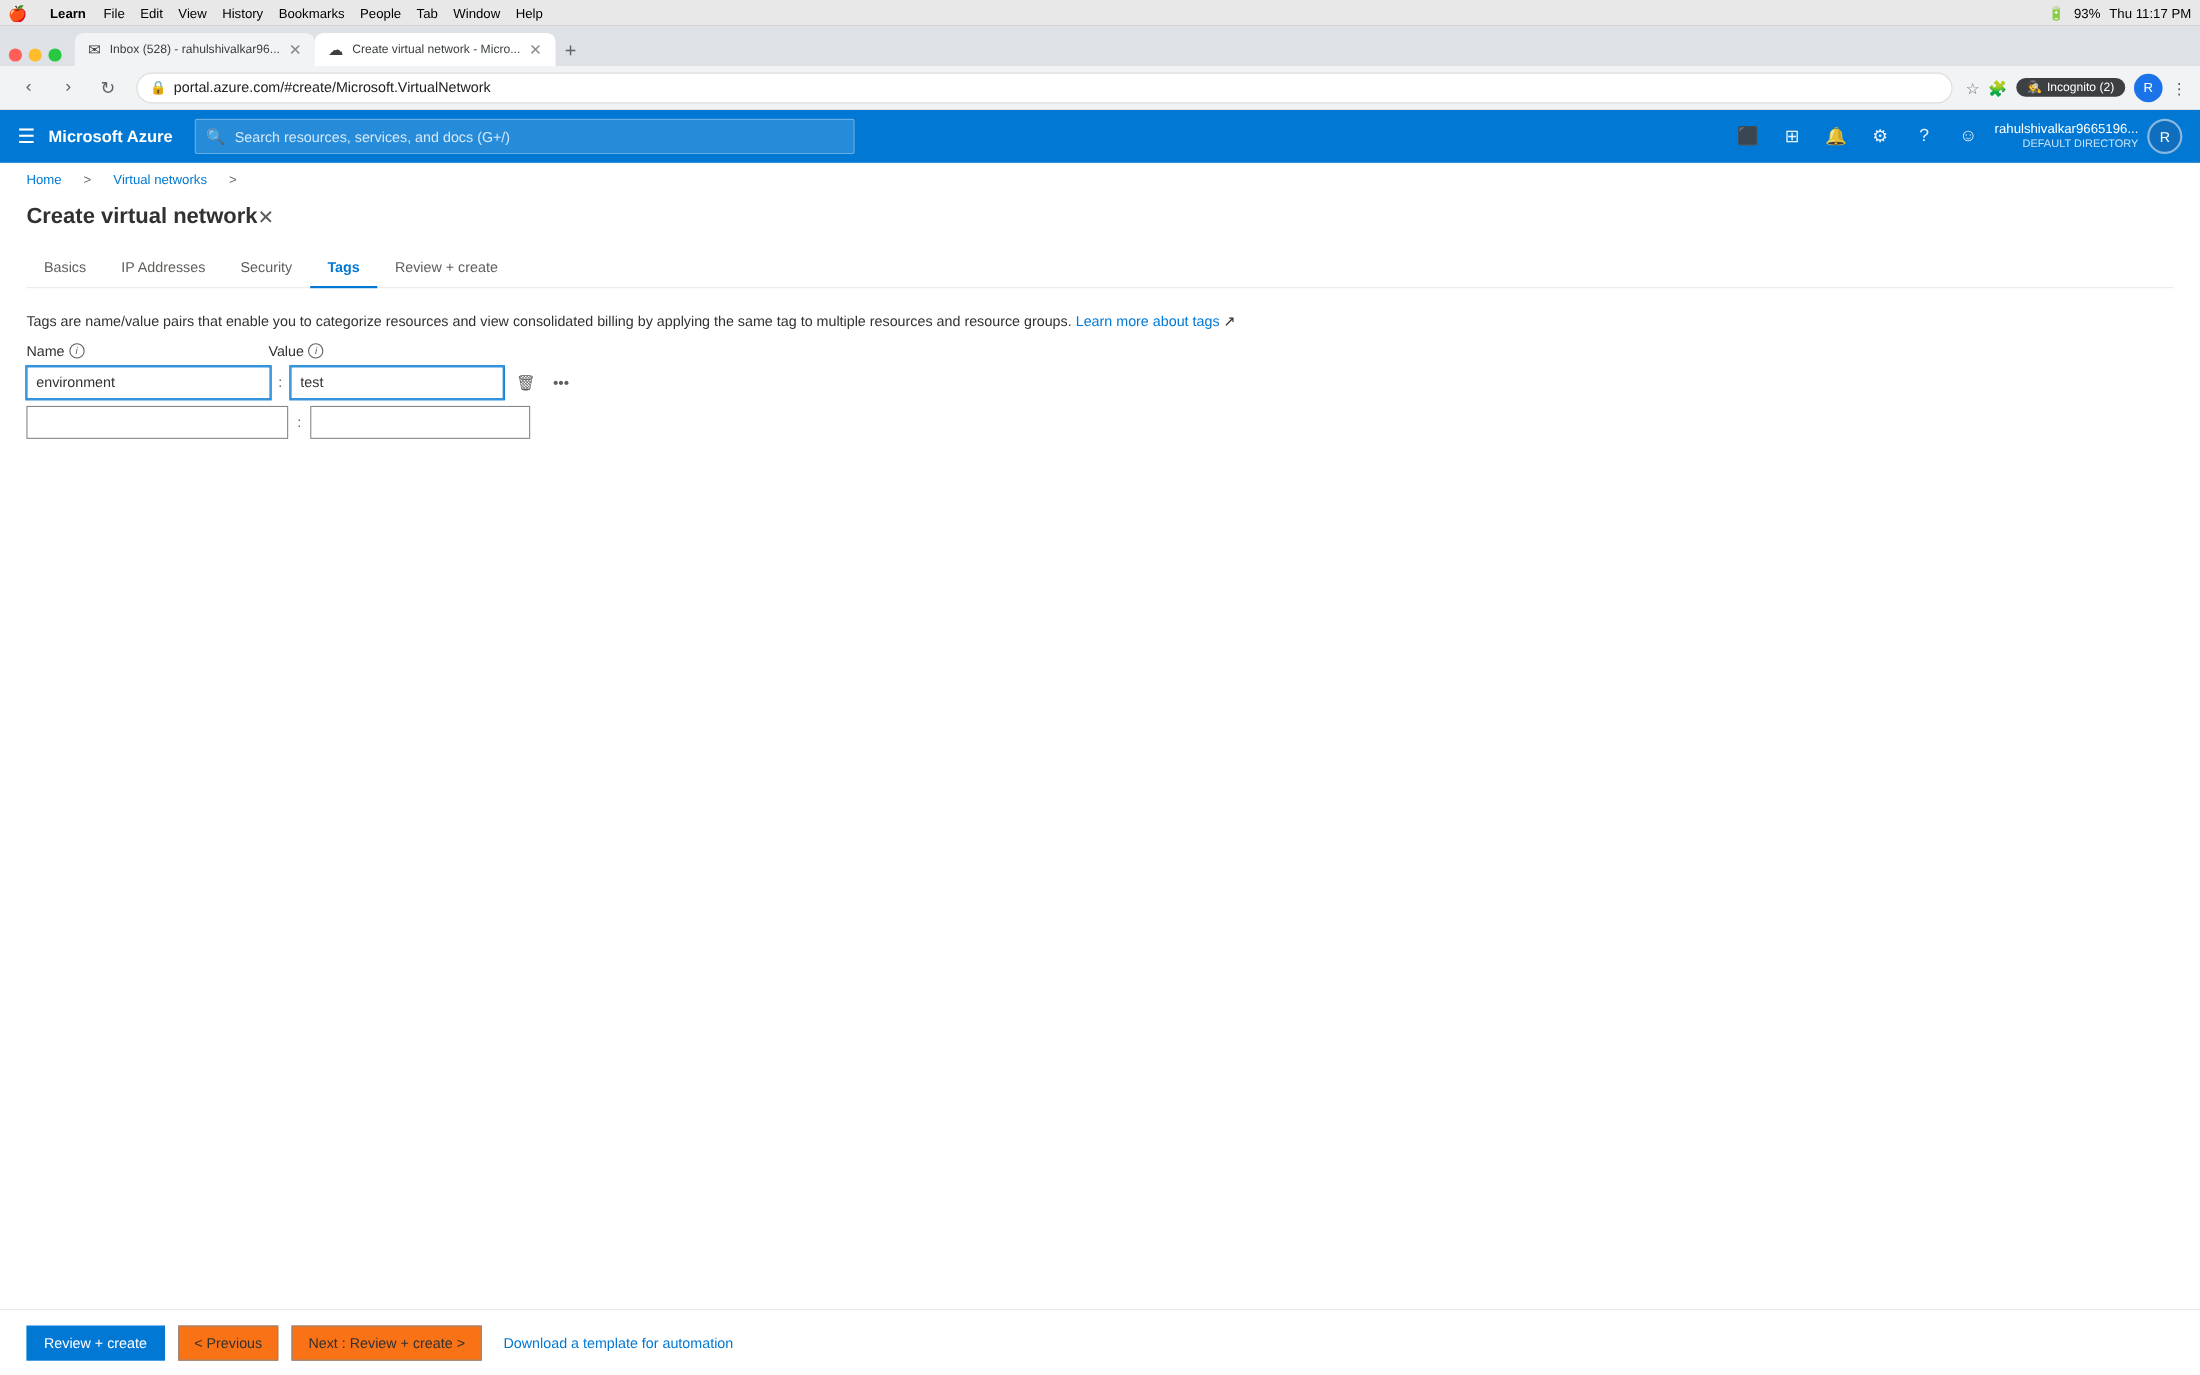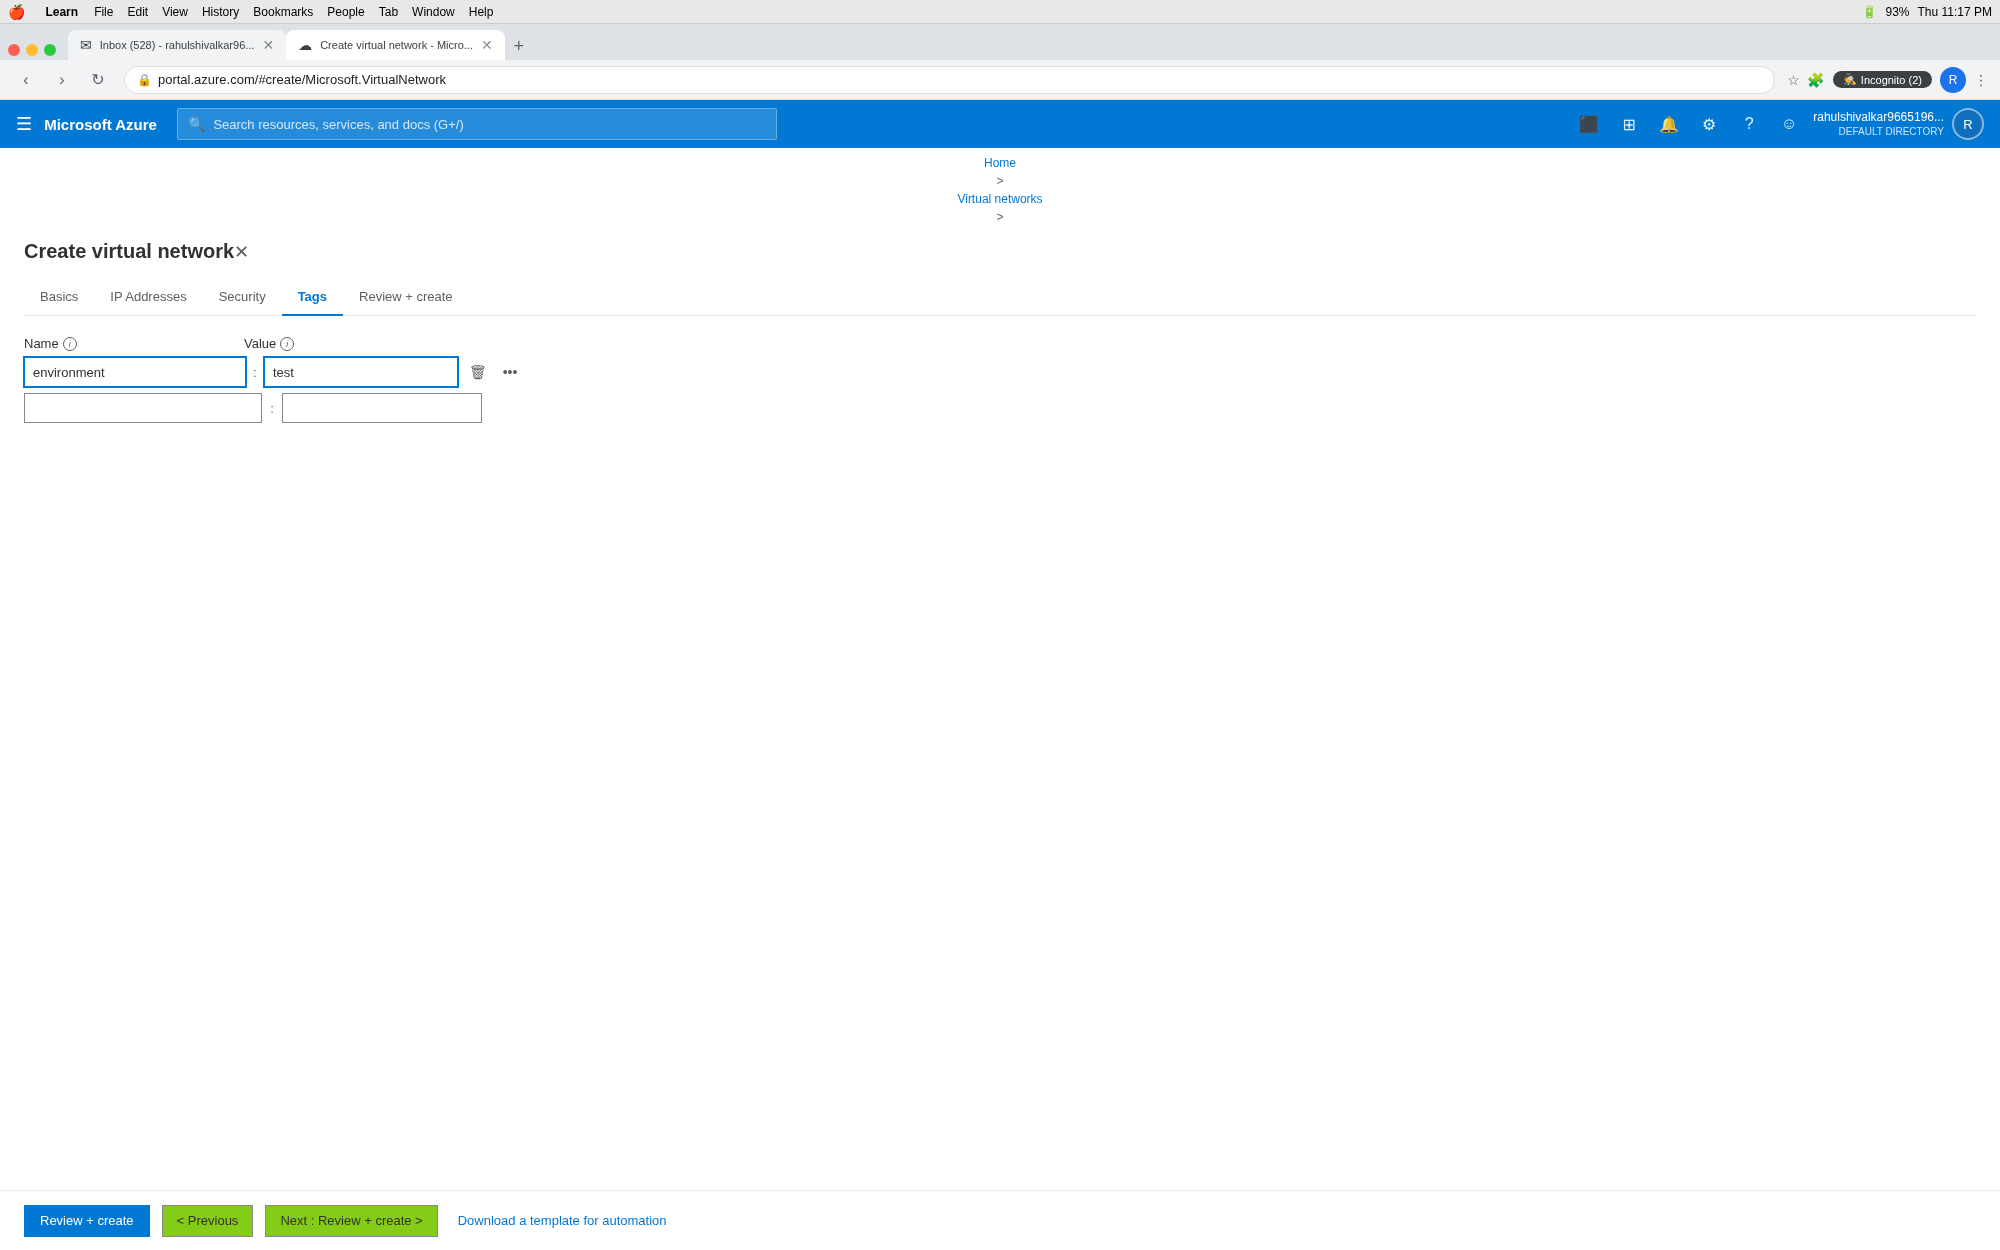--- a/index.html
+++ b/index.html
@@ -118,22 +118,21 @@
     .azure-user-info .user-dir { font-size: 10px; opacity: 0.8; text-transform: uppercase; }
     .azure-user-avatar { width: 32px; height: 32px; border-radius: 50%; background: #106ebe; color: white; font-size: 13px; display: flex; align-items: center; justify-content: center; border: 2px solid rgba(255,255,255,0.5); }
 
     
     .breadcrumb {
       padding: 8px 24px;
       font-size: 12px;
       color: #0078d4;
       display: flex;
       align-items: center;
-      gap: 4px;
-      flex-direction: column;
+      gap: 20px;
     }
     .breadcrumb .sep { color: #666; }
     .breadcrumb a { color: #0078d4; text-decoration: none; cursor: pointer; }
 
     
     .page-header {
       padding: 8px 24px 16px;
       display: flex;
       align-items: center;
       justify-content: flex-start;
@@ -243,21 +242,21 @@
       color: #fff;
       border: none;
       padding: 6px 16px;
       font-size: 13px;
       cursor: pointer;
       height: 32px;
       display: flex;
       align-items: center;
     }
     .btn-previous, .btn-next {
-      background: #84cc16;
+      background: #f97316;
       color: #323130;
       border: 1px solid #8a8886;
       padding: 6px 14px;
       font-size: 13px;
       cursor: pointer;
       height: 32px;
       display: flex;
       align-items: center;
     }
     .btn-download-link { color: #0078d4; text-decoration: none; font-size: 13px; cursor: pointer; margin-left: 8px; }
@@ -364,20 +363,24 @@
 <div class="main-content">
 
   <div class="tabs">
     <div class="tab-item">Basics</div>
     <div class="tab-item">IP Addresses</div>
     <div class="tab-item">Security</div>
     <div class="tab-item active">Tags</div>
     <div class="tab-item">Review + create</div>
   </div>
 
+  <p class="description-text">
+    <span>Tags are name/value pairs that enable you to categorize resources and view consolidated billing by applying the same tag to multiple resources and resource groups.</span>
+    <a>Learn more about tags</a> ↗
+  </p>
 
 
   <div class="tags-table">
 
     <div class="tags-header-row">
       <div class="col-name-header">
         <span>Name</span>
         <span class="info-icon">i</span>
       </div>
       <div class="col-sep"></div>

